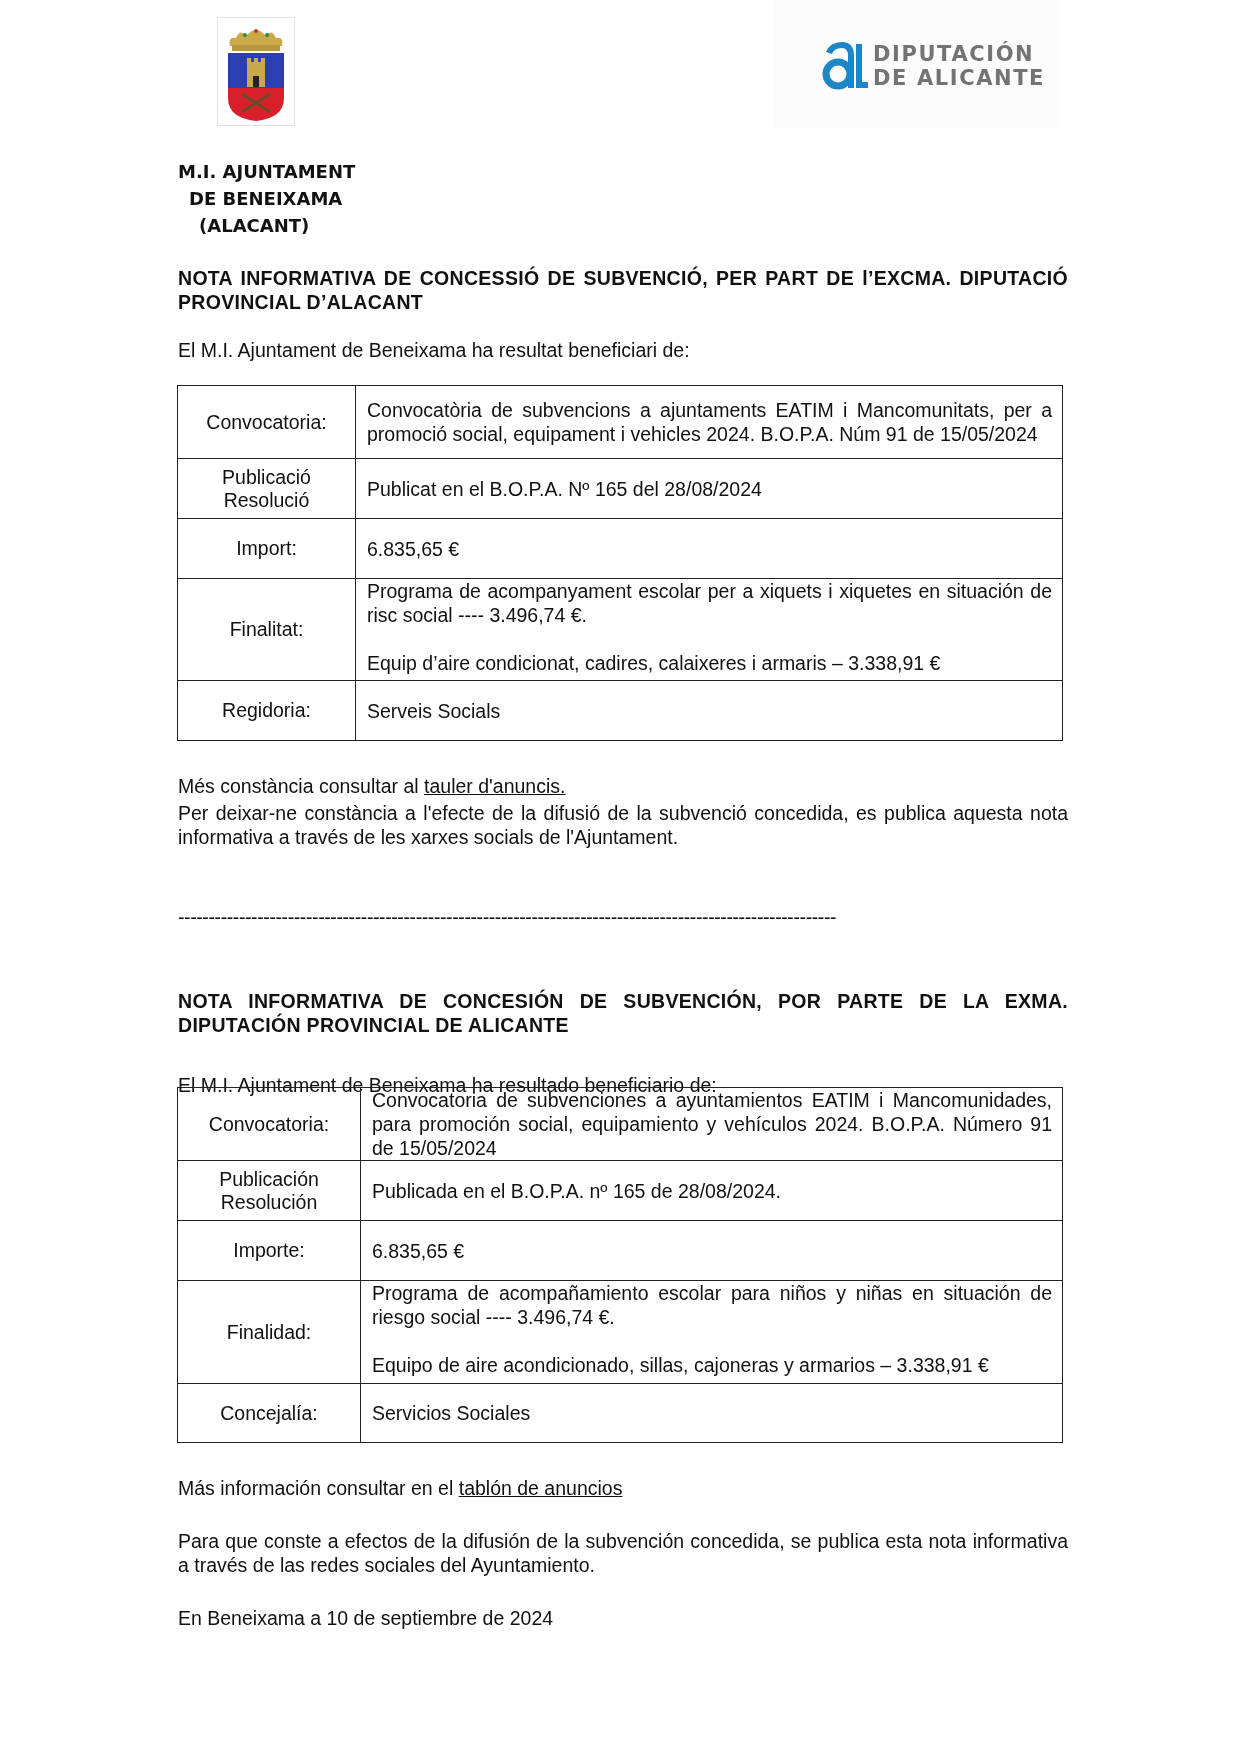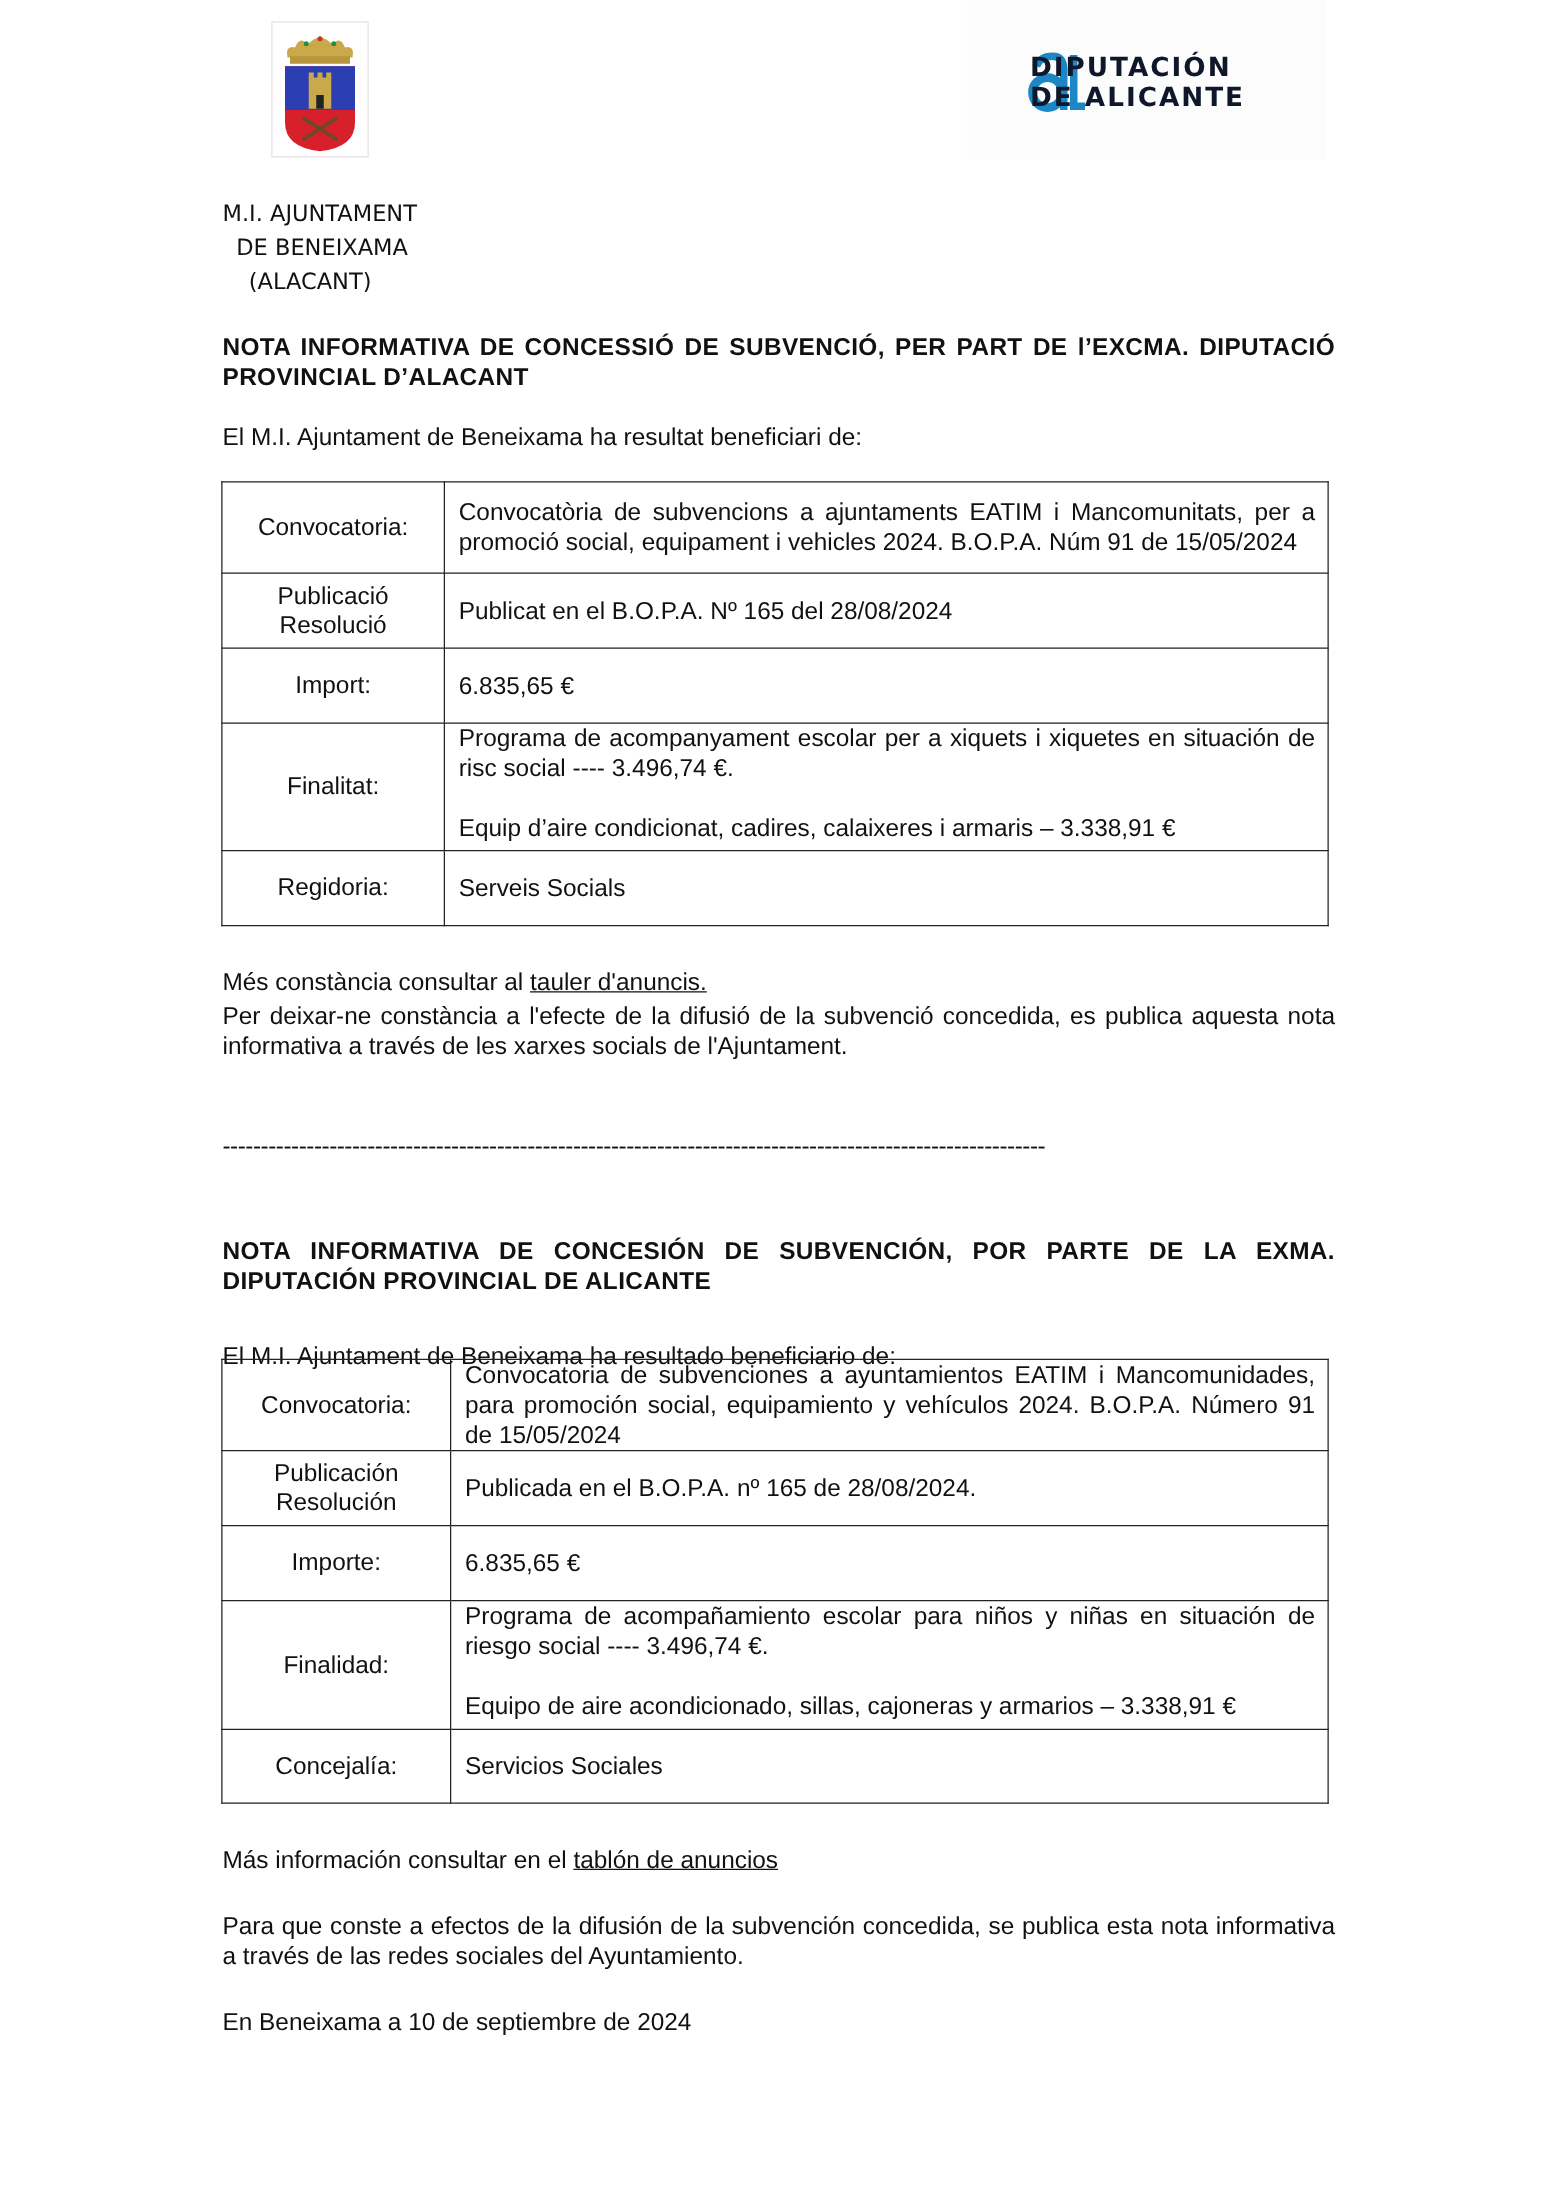--- a/index.html
+++ b/index.html
@@ -2,22 +2,22 @@
 <html><head>
 <meta charset="utf-8">
 <style>
   html, body { margin:0; padding:0; background:#ffffff; }
   body { width:1239px; height:1754px; position:relative; overflow:hidden;
          font-family:"Liberation Sans", sans-serif; color:#111; }
   .abs { position:absolute; }
   .crest { left:217px; top:17px; width:76px; height:107px; border:1px solid #e2e2e2; background:#fff; }
   .logo-box { left:774px; top:0px; width:286px; height:128px; background:#fcfcfd; }
   .logo-a { left:822px; top:40px; width:46px; height:50px; }
-  .logo-text { left:824px; top:42px; color:#0f172a; font-weight:bold; font-size:21px; letter-spacing:1.6px; line-height:24px; font-family:"DejaVu Sans", sans-serif; }
-  .org { font-family:"DejaVu Sans", sans-serif; font-weight:normal; font-size:18px; line-height:27px; }
+  .logo-text { left:873px; top:42px; color:#737373; font-weight:bold; font-size:21px; letter-spacing:1.6px; line-height:24px; font-family:"DejaVu Sans", sans-serif; }
+  .org { font-family:"DejaVu Sans", sans-serif; font-weight:bold; font-size:18px; line-height:27px; }
   .h { font-weight:bold; font-size:19.5px; line-height:24px; left:178px; width:890px; text-align:justify; letter-spacing:0.3px; }
   .p { font-size:19.5px; line-height:24px; left:178px; width:890px; text-align:justify; }
   .u { text-decoration:underline; }
   table.grid { position:absolute; left:177px; width:886px; border-collapse:collapse; font-size:19.5px; }
   table.grid td { border:1.5px solid #222; vertical-align:middle; padding:0; }
   table.grid td.lab { text-align:center; line-height:23px; }
   table.grid td.val { padding:0 10px 0 11px; text-align:justify; line-height:24px; }
   .fin1 { display:block; }
   .fin2 { display:block; margin-top:24px; }
   .dash { left:178px; font-size:19.5px; letter-spacing:-0.4px; }

